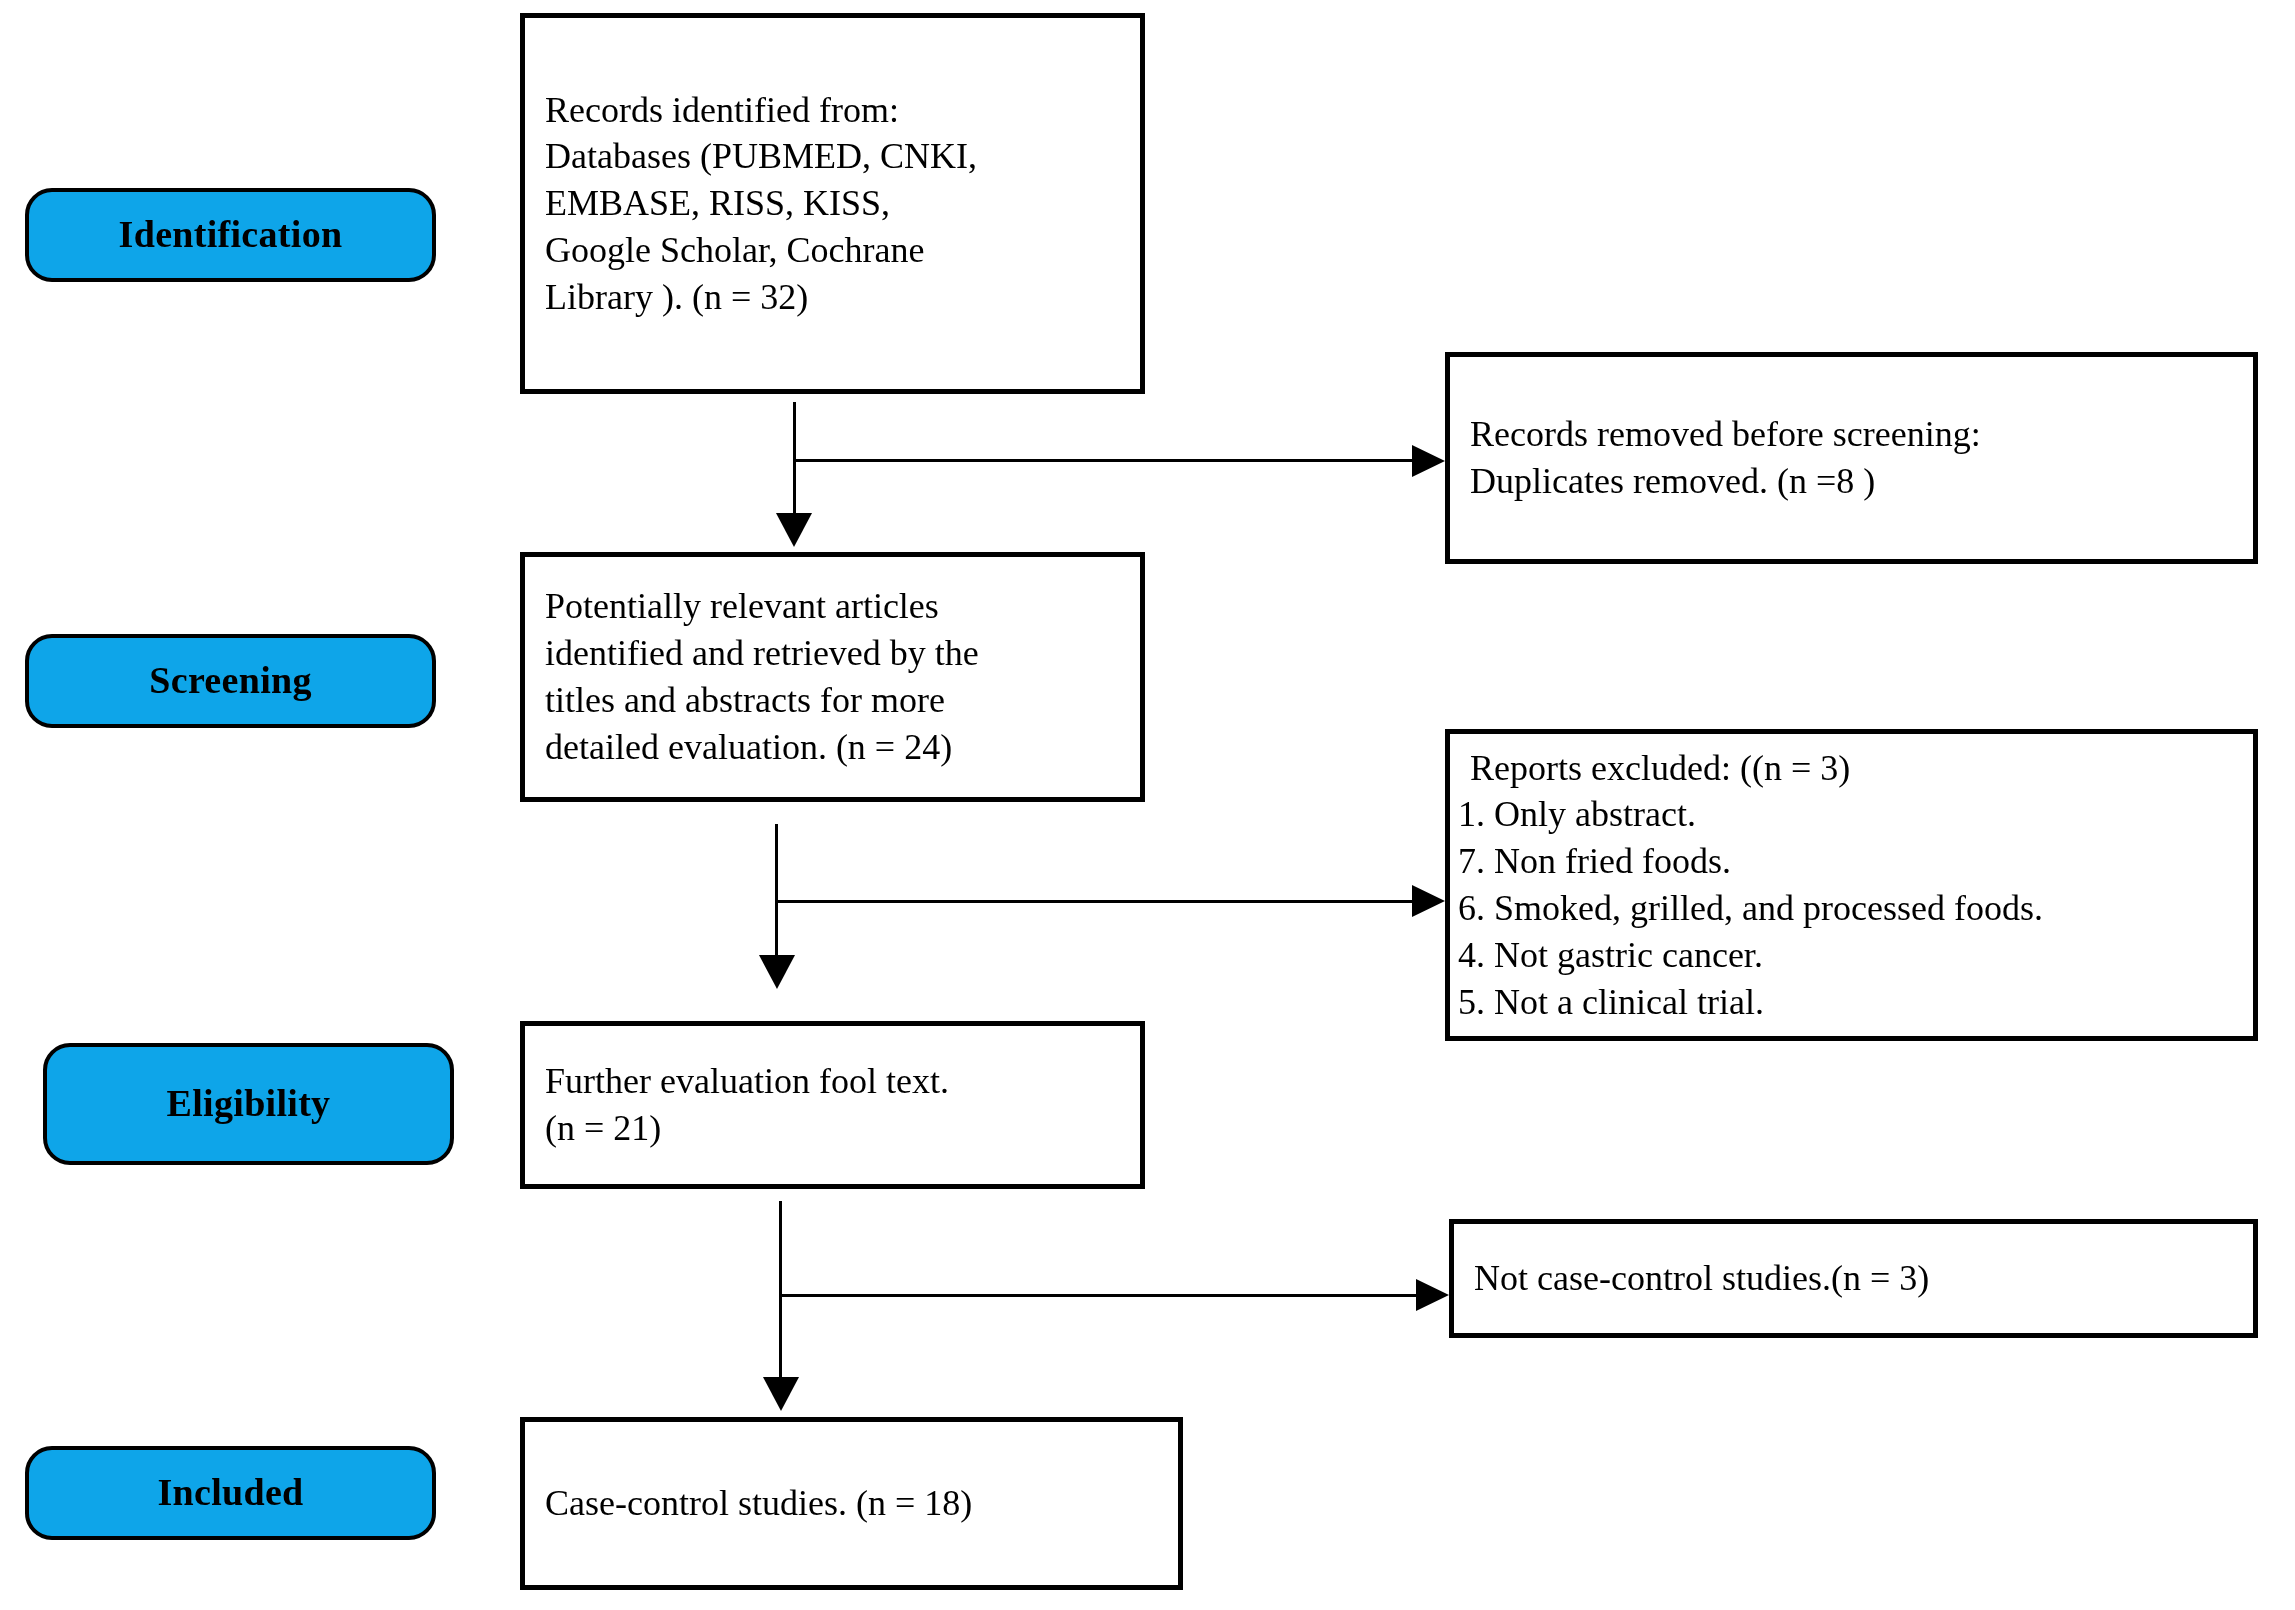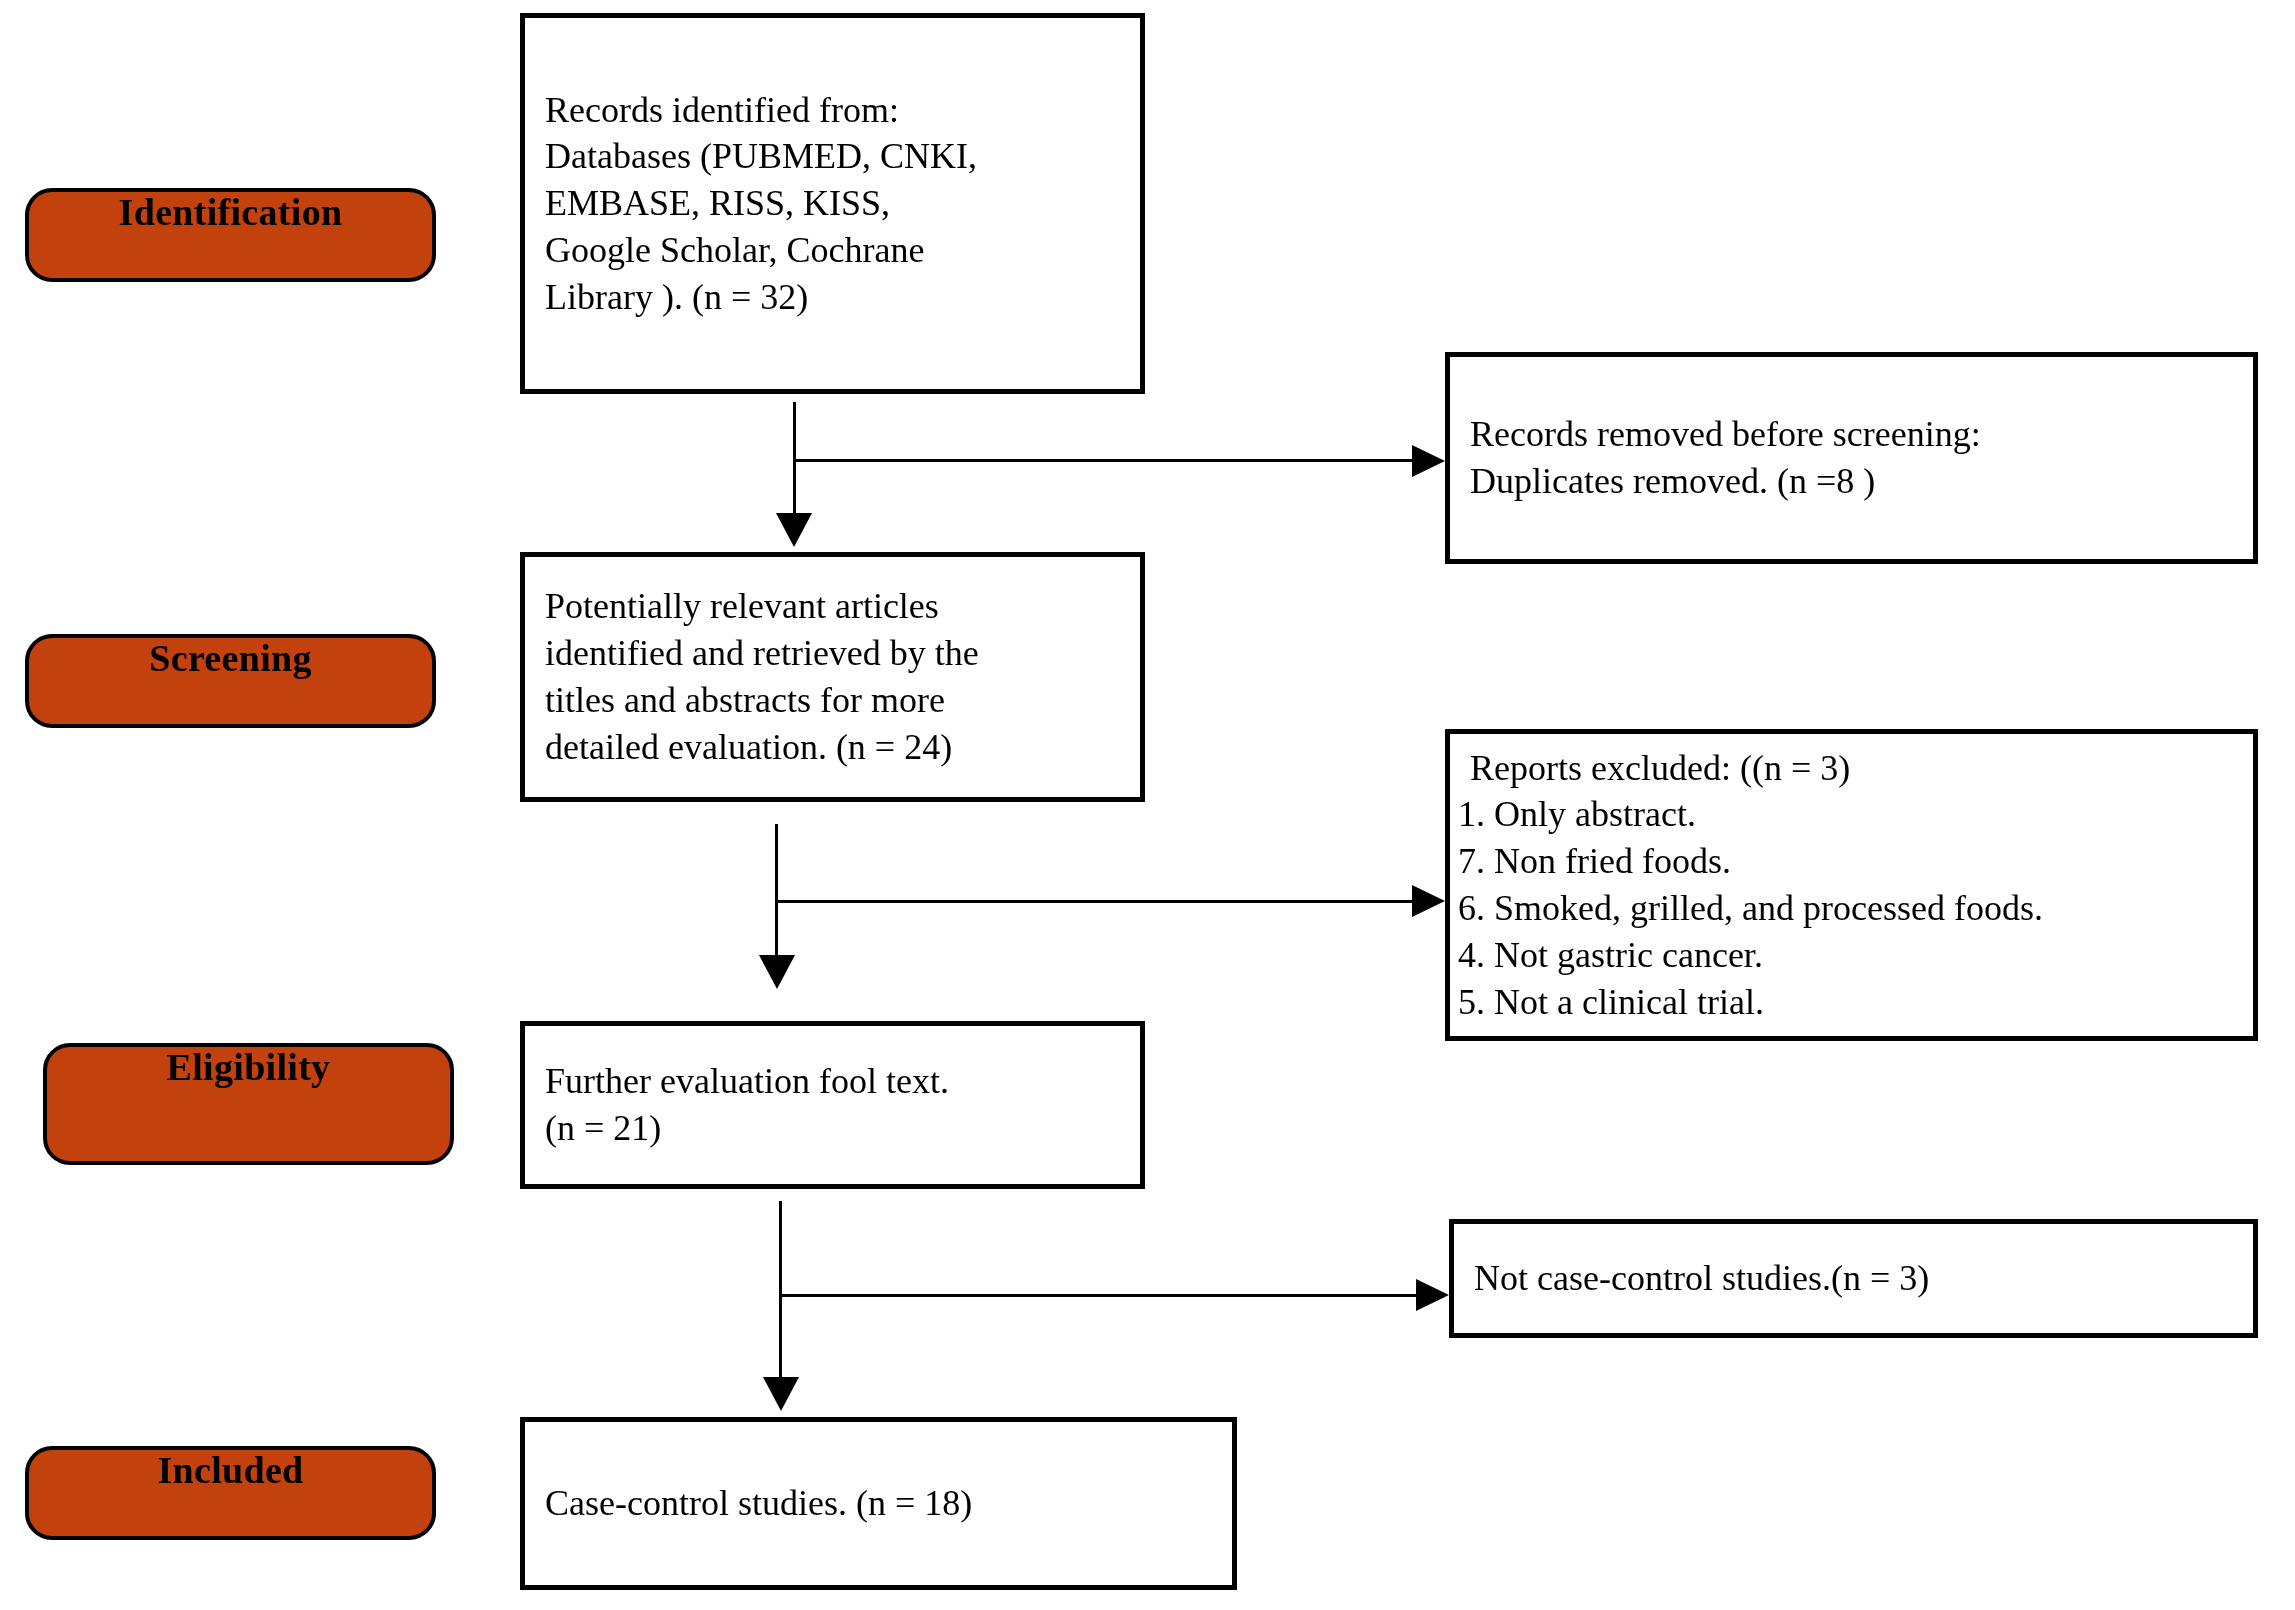--- a/index.html
+++ b/index.html
@@ -19,22 +19,23 @@
     background: #ffffff;
     overflow: hidden;
   }
 
   
   .stage-label {
     position: absolute;
     box-sizing: border-box;
     border: 4.1px solid #000000;
     border-radius: 27px;
-    background: #c2410c;
+    background: #0ea5e9;
     display: flex;
+    align-items: center;
     justify-content: center;
   }
   .stage-label .stage-text {
     font-weight: bold;
     font-size: 38px;
     line-height: 1.1;
     letter-spacing: 0.3px;
     white-space: nowrap;
   }
 
@@ -133,21 +134,21 @@
 identified and retrieved by the
 titles  and abstracts for more
 detailed evaluation. (n = 24)</div>
   </div>
 
   <div class="flow-box" style="left:520px; top:1021px; width:625px; height:168px;">
     <div class="box-text">Further evaluation fool text.
 (n = 21)</div>
   </div>
 
-  <div class="flow-box" style="left:520px; top:1417px; width:717px; height:173px;">
+  <div class="flow-box" style="left:520px; top:1417px; width:663px; height:173px;">
     <div class="box-text">Case-control studies. (n = 18)</div>
   </div>
 
   <div class="flow-box" style="left:1445px; top:352px; width:813px; height:212px;">
     <div class="box-text">Records removed before screening:
 Duplicates removed. (n =8 )</div>
   </div>
 
   <div class="flow-box" style="left:1445px; top:729px; width:813px; height:312px;">
     <div class="box-text" style="padding-bottom:0;">Reports excluded: ((n = 3)</div>

